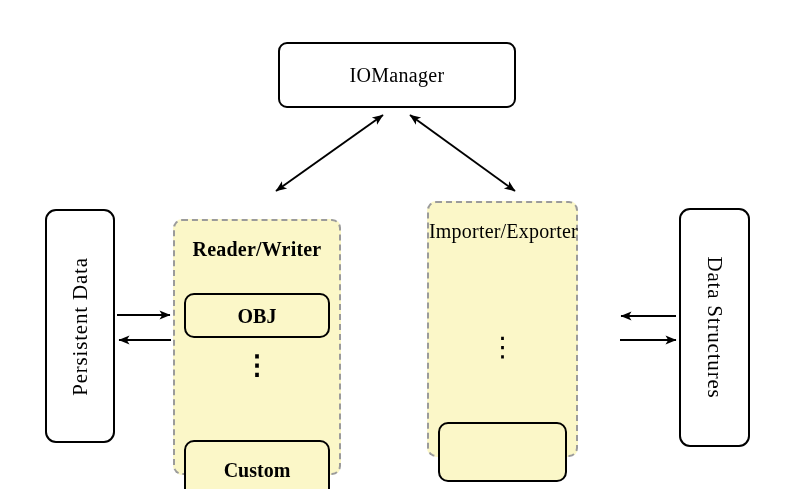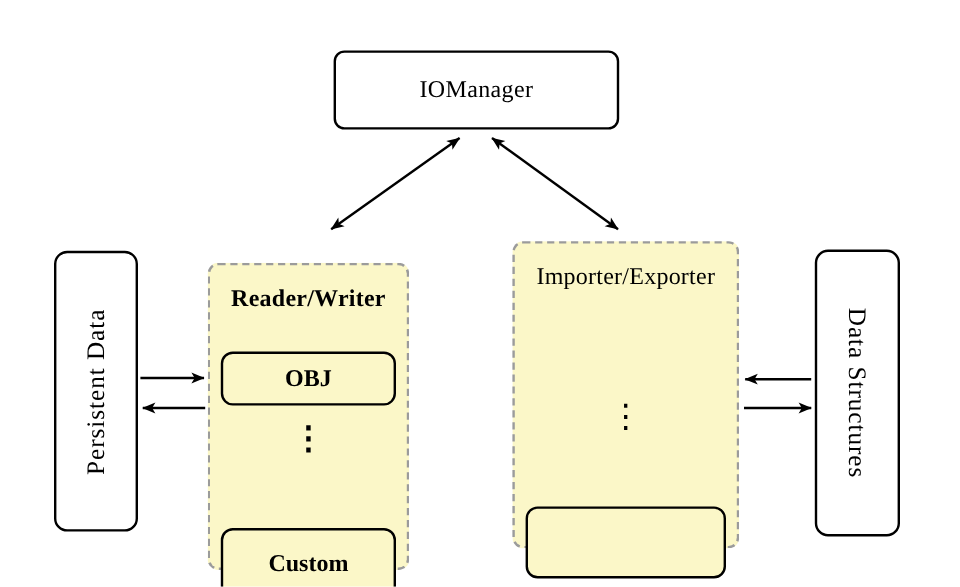--- a/index.html
+++ b/index.html
@@ -43,21 +43,21 @@
   .rot-cw  { transform: rotate(90deg); }
 
   .group {
     position: absolute;
     box-sizing: border-box;
     background: var(--group-fill, #fbf7c8);
     border: 2px dashed var(--group-border, #9b9b9b);
     border-radius: 9px;
   }
   #group-reader-writer     { left: 173px; top: 219px; width: 168px; height: 256px; font-weight: bold; }
-  #group-importer-exporter { left: 427px; top: 201px; width: 189px; height: 256px; }
+  #group-importer-exporter { left: 427px; top: 201px; width: 151px; height: 256px; }
   .group-title {
     position: absolute;
     top: 17px; left: 0; right: 0;
     text-align: center;
     font-size: 20px;
     letter-spacing: 0.2px;
   }
   .item-box {
     position: absolute;
     left: 9px; right: 9px;

